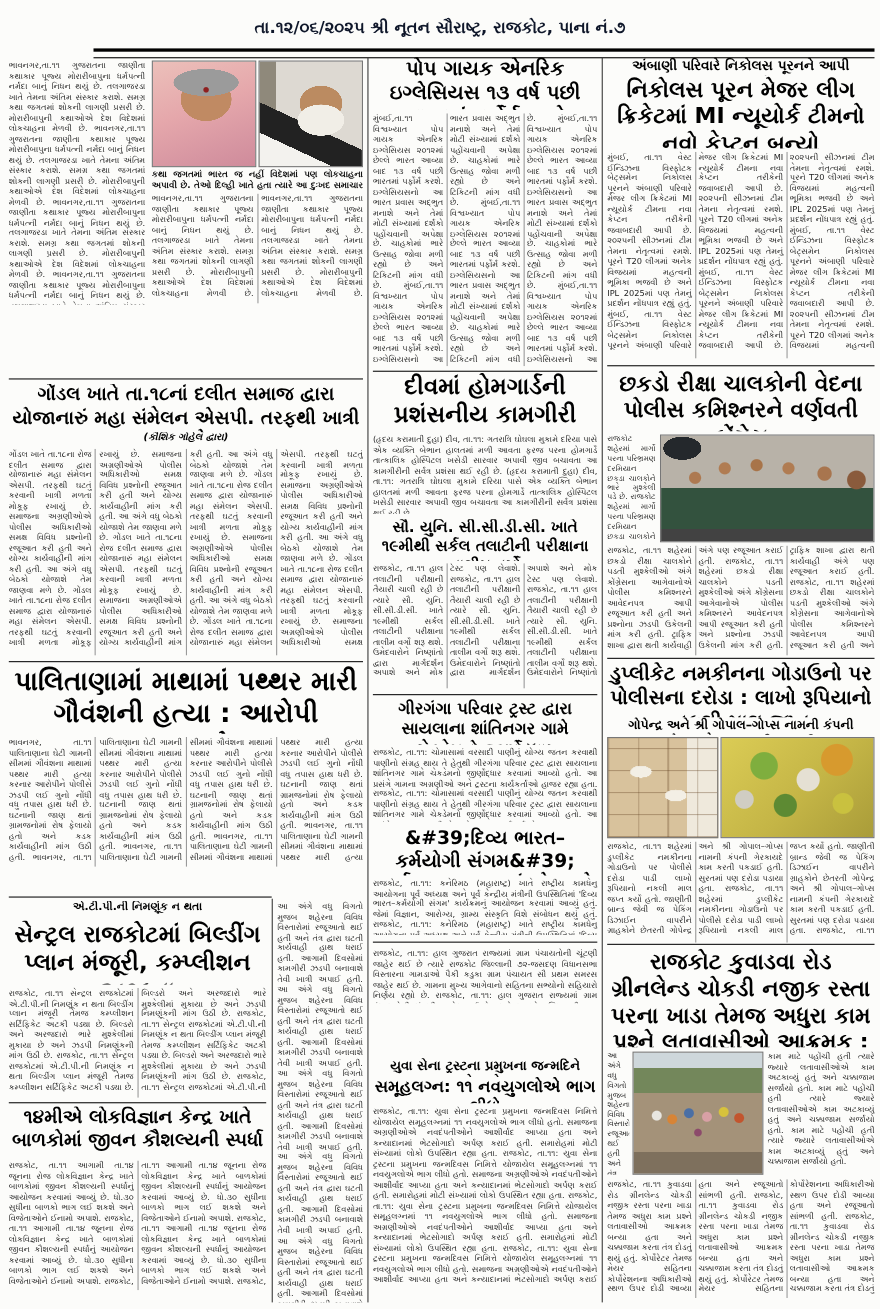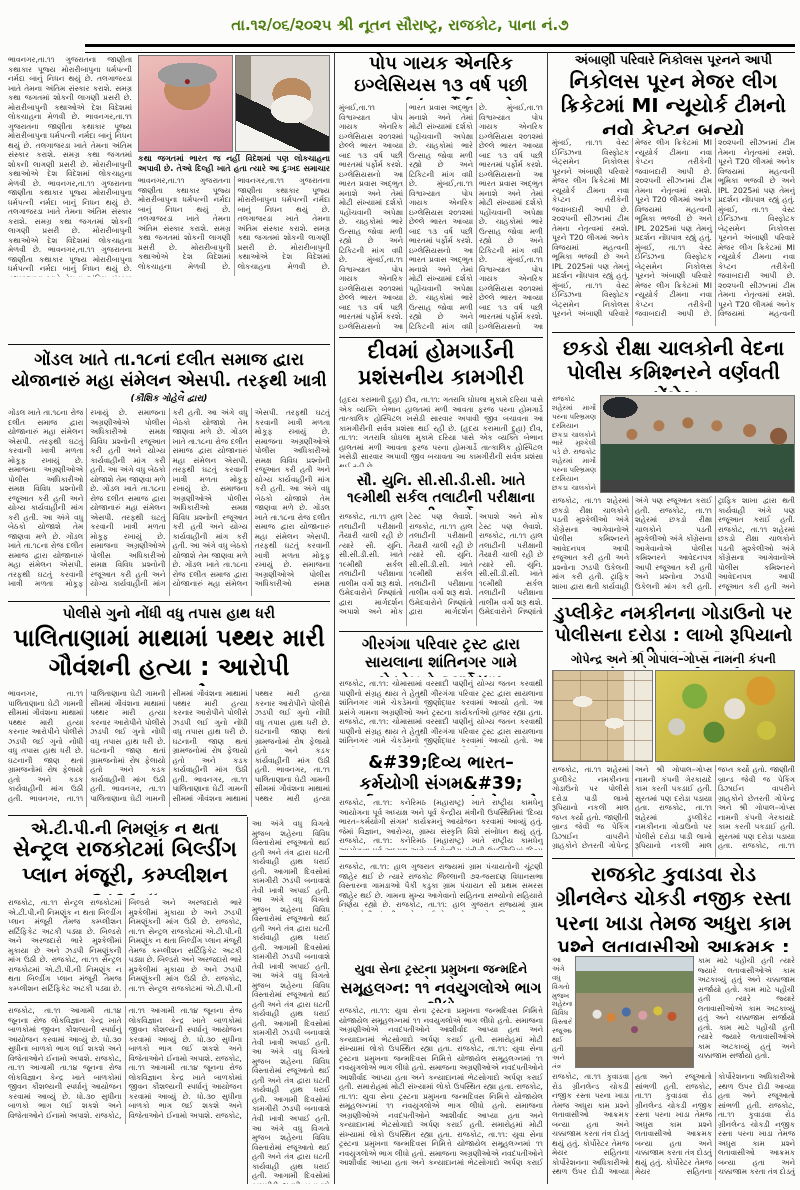--- a/index.html
+++ b/index.html
@@ -1,19 +1,19 @@
 <!DOCTYPE html>
 <html><head>
 <meta charset="utf-8">
 <style>
   html,body{margin:0;padding:0;background:#e9e7e2;}
   .page{position:relative;width:800px;height:1190px;margin:0 auto;background:#fcfcfa;
         font-family:"DejaVu Sans","Liberation Sans",sans-serif;color:#161616;overflow:hidden;}
   .abs{position:absolute;}
-  .masthead{left:0;top:16px;width:800px;text-align:center;font-size:15px;font-weight:bold;color:#4d7c0f;}
+  .masthead{left:0;top:16px;width:800px;text-align:center;font-size:15px;font-weight:bold;color:#0f172a;}
   .dblrule{left:85px;top:44px;width:710px;height:5px;border-top:3px solid #000;border-bottom:1px solid #000;}
   .vrule{width:1px;background:#3a3a3a;}
   .hrule{height:0;border-top:1.5px solid #111;}
   .hl{font-weight:bold;color:#000;text-align:center;line-height:1.22;overflow:hidden;}
   .strap{font-weight:bold;color:#000;text-align:center;overflow:hidden;}
   .body-txt{font-size:7.5px;line-height:1.27;text-align:justify;color:#1c1c1c;overflow:hidden;}
   .cols2{column-count:2;column-gap:7px;column-rule:1px solid #9a9a9a;}
   .cols3{column-count:3;column-gap:6px;column-rule:1px solid #9a9a9a;}
   .cols4{column-count:4;column-gap:7px;column-rule:1px solid #9a9a9a;}
   .caption{font-size:8px;line-height:1.2;font-weight:bold;color:#111;overflow:hidden;text-align:justify;}
@@ -91,32 +91,32 @@
 
   <div class="abs" style="left:8px;top:349px;width:322px;">
     <div class="hl" style="font-size:17px;height:44px;">ગોંડલ ખાતે તા.૧૮નાં દલીત સમાજ દ્વારા યોજાનારું મહા સંમેલન એસપી. તરફથી ખાત્રી મળતા મોકૂફ</div>
     <div class="strap" style="font-size:9px;height:13px;font-style:italic;">(કૌશિક ગોહેલ દ્વારા)</div>
     <div class="body-txt cols4" style="height:188px;margin-top:2px;">ગોંડલ ખાતે તા.૧૮ના રોજ દલીત સમાજ દ્વારા યોજાનારું મહા સંમેલન એસપી. તરફથી ઘટતું કરવાની ખાત્રી મળતા મોકૂફ રખાયું છે. સમાજના અગ્રણીઓએ પોલીસ અધિકારીઓ સમક્ષ વિવિધ પ્રશ્નોની રજૂઆત કરી હતી અને યોગ્ય કાર્યવાહીની માંગ કરી હતી. આ અંગે વધુ બેઠકો યોજાશે તેમ જાણવા મળે છે. ગોંડલ ખાતે તા.૧૮ના રોજ દલીત સમાજ દ્વારા યોજાનારું મહા સંમેલન એસપી. તરફથી ઘટતું કરવાની ખાત્રી મળતા મોકૂફ રખાયું છે. સમાજના અગ્રણીઓએ પોલીસ અધિકારીઓ સમક્ષ વિવિધ પ્રશ્નોની રજૂઆત કરી હતી અને યોગ્ય કાર્યવાહીની માંગ કરી હતી. આ અંગે વધુ બેઠકો યોજાશે તેમ જાણવા મળે છે. ગોંડલ ખાતે તા.૧૮ના રોજ દલીત સમાજ દ્વારા યોજાનારું મહા સંમેલન એસપી. તરફથી ઘટતું કરવાની ખાત્રી મળતા મોકૂફ રખાયું છે. સમાજના અગ્રણીઓએ પોલીસ અધિકારીઓ સમક્ષ વિવિધ પ્રશ્નોની રજૂઆત કરી હતી અને યોગ્ય કાર્યવાહીની માંગ કરી હતી. આ અંગે વધુ બેઠકો યોજાશે તેમ જાણવા મળે છે. ગોંડલ ખાતે તા.૧૮ના રોજ દલીત સમાજ દ્વારા યોજાનારું મહા સંમેલન એસપી. તરફથી ઘટતું કરવાની ખાત્રી મળતા મોકૂફ રખાયું છે. સમાજના અગ્રણીઓએ પોલીસ અધિકારીઓ સમક્ષ વિવિધ પ્રશ્નોની રજૂઆત કરી હતી અને યોગ્ય કાર્યવાહીની માંગ કરી હતી. આ અંગે વધુ બેઠકો યોજાશે તેમ જાણવા મળે છે. ગોંડલ ખાતે તા.૧૮ના રોજ દલીત સમાજ દ્વારા યોજાનારું મહા સંમેલન એસપી. તરફથી ઘટતું કરવાની ખાત્રી મળતા મોકૂફ રખાયું છે. સમાજના અગ્રણીઓએ પોલીસ અધિકારીઓ સમક્ષ વિવિધ પ્રશ્નોની રજૂઆત કરી હતી અને યોગ્ય કાર્યવાહીની માંગ કરી હતી. આ અંગે વધુ બેઠકો યોજાશે તેમ જાણવા મળે છે. ગોંડલ ખાતે તા.૧૮ના રોજ દલીત સમાજ દ્વારા યોજાનારું મહા સંમેલન એસપી. તરફથી ઘટતું કરવાની ખાત્રી મળતા મોકૂફ રખાયું છે. સમાજના અગ્રણીઓએ પોલીસ અધિકારીઓ સમક્ષ વિવિધ પ્રશ્નોની રજૂઆત કરી હતી અને યોગ્ય કાર્યવાહીની માંગ કરી હતી. આ અંગે વધુ બેઠકો યોજાશે તેમ જાણવા મળે છે. ગોંડલ ખાતે તા.૧૮ના રોજ દલીત સમાજ દ્વારા યોજાનારું મહા સંમેલન એસપી. તરફથી ઘટતું કરવાની ખાત્રી મળતા મોકૂફ રખાયું છે. સમાજના અગ્રણીઓએ પોલીસ અધિકારીઓ સમક્ષ વિવિધ પ્રશ્નોની રજૂઆત કરી હતી અને યોગ્ય કાર્યવાહીની માંગ કરી હતી. આ અંગે વધુ બેઠકો યોજાશે તેમ જાણવા મળે છે.</div>
   </div>
 
   <div class="abs hrule" style="left:8px;top:601px;width:322px;"></div>
 
   <div class="abs" style="left:8px;top:605px;width:322px;">
-    <div class="strap" style="font-size:14px;height:19px;">પોલીસે ગુનો નોંધી વધુ તપાસ હાથ ધરી</div>
     <div class="hl" style="font-size:24px;height:62px;">પાલિતાણામાં માથામાં પથ્થર મારી ગૌવંશની હત્યા : આરોપી ઝડપાયો</div>
     <div class="body-txt cols4" style="height:118px;margin-top:3px;">ભાવનગર, તા.૧૧ પાલિતાણાના ઘેટી ગામની સીમમાં ગૌવંશના માથામાં પથ્થર મારી હત્યા કરનાર આરોપીને પોલીસે ઝડપી લઈ ગુનો નોંધી વધુ તપાસ હાથ ધરી છે. ઘટનાની જાણ થતાં ગ્રામજનોમાં રોષ ફેલાયો હતો અને કડક કાર્યવાહીની માંગ ઉઠી હતી. ભાવનગર, તા.૧૧ પાલિતાણાના ઘેટી ગામની સીમમાં ગૌવંશના માથામાં પથ્થર મારી હત્યા કરનાર આરોપીને પોલીસે ઝડપી લઈ ગુનો નોંધી વધુ તપાસ હાથ ધરી છે. ઘટનાની જાણ થતાં ગ્રામજનોમાં રોષ ફેલાયો હતો અને કડક કાર્યવાહીની માંગ ઉઠી હતી. ભાવનગર, તા.૧૧ પાલિતાણાના ઘેટી ગામની સીમમાં ગૌવંશના માથામાં પથ્થર મારી હત્યા કરનાર આરોપીને પોલીસે ઝડપી લઈ ગુનો નોંધી વધુ તપાસ હાથ ધરી છે. ઘટનાની જાણ થતાં ગ્રામજનોમાં રોષ ફેલાયો હતો અને કડક કાર્યવાહીની માંગ ઉઠી હતી. ભાવનગર, તા.૧૧ પાલિતાણાના ઘેટી ગામની સીમમાં ગૌવંશના માથામાં પથ્થર મારી હત્યા કરનાર આરોપીને પોલીસે ઝડપી લઈ ગુનો નોંધી વધુ તપાસ હાથ ધરી છે. ઘટનાની જાણ થતાં ગ્રામજનોમાં રોષ ફેલાયો હતો અને કડક કાર્યવાહીની માંગ ઉઠી હતી. ભાવનગર, તા.૧૧ પાલિતાણાના ઘેટી ગામની સીમમાં ગૌવંશના માથામાં પથ્થર મારી હત્યા કરનાર આરોપીને પોલીસે ઝડપી લઈ ગુનો નોંધી વધુ તપાસ હાથ ધરી છે. ઘટનાની જાણ થતાં ગ્રામજનોમાં રોષ ફેલાયો હતો અને કડક કાર્યવાહીની માંગ ઉઠી હતી. ભાવનગર, તા.૧૧ પાલિતાણાના ઘેટી ગામની સીમમાં ગૌવંશના માથામાં પથ્થર મારી હત્યા કરનાર આરોપીને પોલીસે ઝડપી લઈ ગુનો નોંધી વધુ તપાસ હાથ ધરી છે. ઘટનાની જાણ થતાં ગ્રામજનોમાં રોષ ફેલાયો હતો અને કડક કાર્યવાહીની માંગ ઉઠી હતી.</div>
   </div>
 
   <div class="abs hrule" style="left:8px;top:815px;width:239px;"></div>
 
   <div class="abs" style="left:8px;top:819px;width:234px;">
-    <div class="strap" style="font-size:16px;height:18px;">એ.ટી.પી.ની નિમણૂંક ન થતા</div>
+    <div class="strap" style="font-size:10px;height:18px;">એ.ટી.પી.ની નિમણૂંક ન થતા</div>
     <div class="hl" style="font-size:21px;height:58px;">સેન્ટ્રલ રાજકોટમાં બિલ્ડીંગ પ્લાન મંજૂરી, કમ્પ્લીશન અટક્યા</div>
     <div class="body-txt cols2" style="height:100px;margin-top:3px;">રાજકોટ, તા.૧૧ સેન્ટ્રલ રાજકોટમાં એ.ટી.પી.ની નિમણૂંક ન થતા બિલ્ડીંગ પ્લાન મંજૂરી તેમજ કમ્પ્લીશન સર્ટિફિકેટ અટકી પડ્યા છે. બિલ્ડરો અને અરજદારો ભારે મુશ્કેલીમાં મુકાયા છે અને ઝડપી નિમણૂંકની માંગ ઉઠી છે. રાજકોટ, તા.૧૧ સેન્ટ્રલ રાજકોટમાં એ.ટી.પી.ની નિમણૂંક ન થતા બિલ્ડીંગ પ્લાન મંજૂરી તેમજ કમ્પ્લીશન સર્ટિફિકેટ અટકી પડ્યા છે. બિલ્ડરો અને અરજદારો ભારે મુશ્કેલીમાં મુકાયા છે અને ઝડપી નિમણૂંકની માંગ ઉઠી છે. રાજકોટ, તા.૧૧ સેન્ટ્રલ રાજકોટમાં એ.ટી.પી.ની નિમણૂંક ન થતા બિલ્ડીંગ પ્લાન મંજૂરી તેમજ કમ્પ્લીશન સર્ટિફિકેટ અટકી પડ્યા છે. બિલ્ડરો અને અરજદારો ભારે મુશ્કેલીમાં મુકાયા છે અને ઝડપી નિમણૂંકની માંગ ઉઠી છે. રાજકોટ, તા.૧૧ સેન્ટ્રલ રાજકોટમાં એ.ટી.પી.ની નિમણૂંક ન થતા બિલ્ડીંગ પ્લાન મંજૂરી તેમજ કમ્પ્લીશન સર્ટિફિકેટ અટકી પડ્યા છે. બિલ્ડરો અને અરજદારો ભારે મુશ્કેલીમાં મુકાયા છે અને ઝડપી નિમણૂંકની માંગ ઉઠી છે.</div>
     <div class="hrule" style="margin-top:4px;"></div>
+    <div class="hl" style="font-size:17px;height:46px;margin-top:3px;">૧૪મીએ લોકવિજ્ઞાન કેન્દ્ર ખાતે બાળકોમાં જીવન કૌશલ્યની સ્પર્ધા</div>
     <div class="body-txt cols2" style="height:118px;margin-top:3px;">રાજકોટ, તા.૧૧ આગામી તા.૧૪ જૂનના રોજ લોકવિજ્ઞાન કેન્દ્ર ખાતે બાળકોમાં જીવન કૌશલ્યની સ્પર્ધાનું આયોજન કરવામાં આવ્યું છે. ધો.૩૦ સુધીના બાળકો ભાગ લઈ શકશે અને વિજેતાઓને ઈનામો અપાશે. રાજકોટ, તા.૧૧ આગામી તા.૧૪ જૂનના રોજ લોકવિજ્ઞાન કેન્દ્ર ખાતે બાળકોમાં જીવન કૌશલ્યની સ્પર્ધાનું આયોજન કરવામાં આવ્યું છે. ધો.૩૦ સુધીના બાળકો ભાગ લઈ શકશે અને વિજેતાઓને ઈનામો અપાશે. રાજકોટ, તા.૧૧ આગામી તા.૧૪ જૂનના રોજ લોકવિજ્ઞાન કેન્દ્ર ખાતે બાળકોમાં જીવન કૌશલ્યની સ્પર્ધાનું આયોજન કરવામાં આવ્યું છે. ધો.૩૦ સુધીના બાળકો ભાગ લઈ શકશે અને વિજેતાઓને ઈનામો અપાશે. રાજકોટ, તા.૧૧ આગામી તા.૧૪ જૂનના રોજ લોકવિજ્ઞાન કેન્દ્ર ખાતે બાળકોમાં જીવન કૌશલ્યની સ્પર્ધાનું આયોજન કરવામાં આવ્યું છે. ધો.૩૦ સુધીના બાળકો ભાગ લઈ શકશે અને વિજેતાઓને ઈનામો અપાશે. રાજકોટ, તા.૧૧ આગામી તા.૧૪ જૂનના રોજ લોકવિજ્ઞાન કેન્દ્ર ખાતે બાળકોમાં જીવન કૌશલ્યની સ્પર્ધાનું આયોજન કરવામાં આવ્યું છે. ધો.૩૦ સુધીના બાળકો ભાગ લઈ શકશે અને વિજેતાઓને ઈનામો અપાશે.</div>
   </div>
 
   <div class="abs body-txt" style="left:252px;top:819px;width:78px;height:365px;">આ અંગે વધુ વિગતો મુજબ શહેરના વિવિધ વિસ્તારોમાં રજૂઆતો થઈ હતી અને તંત્ર દ્વારા ઘટતી કાર્યવાહી હાથ ધરાઈ હતી. આગામી દિવસોમાં કામગીરી ઝડપી બનાવાશે તેવી ખાત્રી અપાઈ હતી. આ અંગે વધુ વિગતો મુજબ શહેરના વિવિધ વિસ્તારોમાં રજૂઆતો થઈ હતી અને તંત્ર દ્વારા ઘટતી કાર્યવાહી હાથ ધરાઈ હતી. આગામી દિવસોમાં કામગીરી ઝડપી બનાવાશે તેવી ખાત્રી અપાઈ હતી. આ અંગે વધુ વિગતો મુજબ શહેરના વિવિધ વિસ્તારોમાં રજૂઆતો થઈ હતી અને તંત્ર દ્વારા ઘટતી કાર્યવાહી હાથ ધરાઈ હતી. આગામી દિવસોમાં કામગીરી ઝડપી બનાવાશે તેવી ખાત્રી અપાઈ હતી. આ અંગે વધુ વિગતો મુજબ શહેરના વિવિધ વિસ્તારોમાં રજૂઆતો થઈ હતી અને તંત્ર દ્વારા ઘટતી કાર્યવાહી હાથ ધરાઈ હતી. આગામી દિવસોમાં કામગીરી ઝડપી બનાવાશે તેવી ખાત્રી અપાઈ હતી. આ અંગે વધુ વિગતો મુજબ શહેરના વિવિધ વિસ્તારોમાં રજૂઆતો થઈ હતી અને તંત્ર દ્વારા ઘટતી કાર્યવાહી હાથ ધરાઈ હતી. આગામી દિવસોમાં કામગીરી ઝડપી બનાવાશે તેવી ખાત્રી અપાઈ હતી.</div>
 
   <div class="abs" style="left:339px;top:52px;width:204px;">
     <div class="hl" style="font-size:18px;height:48px;">પોપ ગાયક એનરિક ઇગ્લેસિયસ ૧૩ વર્ષ પછી ભારતમાં પર્ફોર્મ કરશે</div>
     <div class="body-txt cols3" style="height:230px;margin-top:3px;">મુંબઈ,તા.૧૧ વિશ્વખ્યાત પોપ ગાયક એનરિક ઇગ્લેસિયસ ૨૦૧૨માં છેલ્લે ભારત આવ્યા બાદ ૧૩ વર્ષ પછી ભારતમાં પર્ફોર્મ કરશે. ઇગ્લેસિયસનો આ ભારત પ્રવાસ અદ્ભુત મનાશે અને તેમાં મોટી સંખ્યામાં દર્શકો પહોંચવાની અપેક્ષા છે. ચાહકોમાં ભારે ઉત્સાહ જોવા મળી રહ્યો છે અને ટિકિટની માંગ વધી છે. મુંબઈ,તા.૧૧ વિશ્વખ્યાત પોપ ગાયક એનરિક ઇગ્લેસિયસ ૨૦૧૨માં છેલ્લે ભારત આવ્યા બાદ ૧૩ વર્ષ પછી ભારતમાં પર્ફોર્મ કરશે. ઇગ્લેસિયસનો આ ભારત પ્રવાસ અદ્ભુત મનાશે અને તેમાં મોટી સંખ્યામાં દર્શકો પહોંચવાની અપેક્ષા છે. ચાહકોમાં ભારે ઉત્સાહ જોવા મળી રહ્યો છે અને ટિકિટની માંગ વધી છે. મુંબઈ,તા.૧૧ વિશ્વખ્યાત પોપ ગાયક એનરિક ઇગ્લેસિયસ ૨૦૧૨માં છેલ્લે ભારત આવ્યા બાદ ૧૩ વર્ષ પછી ભારતમાં પર્ફોર્મ કરશે. ઇગ્લેસિયસનો આ ભારત પ્રવાસ અદ્ભુત મનાશે અને તેમાં મોટી સંખ્યામાં દર્શકો પહોંચવાની અપેક્ષા છે. ચાહકોમાં ભારે ઉત્સાહ જોવા મળી રહ્યો છે અને ટિકિટની માંગ વધી છે. મુંબઈ,તા.૧૧ વિશ્વખ્યાત પોપ ગાયક એનરિક ઇગ્લેસિયસ ૨૦૧૨માં છેલ્લે ભારત આવ્યા બાદ ૧૩ વર્ષ પછી ભારતમાં પર્ફોર્મ કરશે. ઇગ્લેસિયસનો આ ભારત પ્રવાસ અદ્ભુત મનાશે અને તેમાં મોટી સંખ્યામાં દર્શકો પહોંચવાની અપેક્ષા છે. ચાહકોમાં ભારે ઉત્સાહ જોવા મળી રહ્યો છે અને ટિકિટની માંગ વધી છે. મુંબઈ,તા.૧૧ વિશ્વખ્યાત પોપ ગાયક એનરિક ઇગ્લેસિયસ ૨૦૧૨માં છેલ્લે ભારત આવ્યા બાદ ૧૩ વર્ષ પછી ભારતમાં પર્ફોર્મ કરશે. ઇગ્લેસિયસનો આ ભારત પ્રવાસ અદ્ભુત મનાશે અને તેમાં મોટી સંખ્યામાં દર્શકો પહોંચવાની અપેક્ષા છે. ચાહકોમાં ભારે ઉત્સાહ જોવા મળી રહ્યો છે અને ટિકિટની માંગ વધી છે.</div>
   </div>
 

